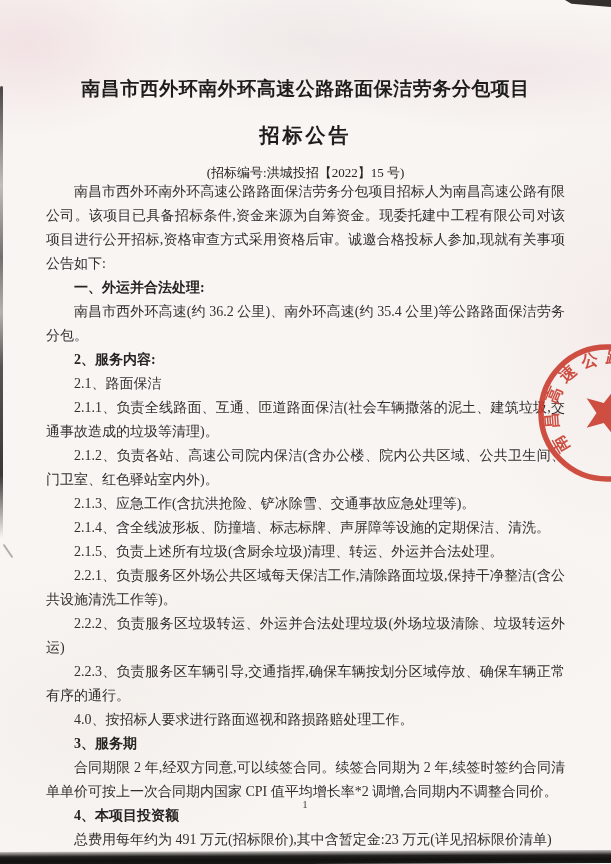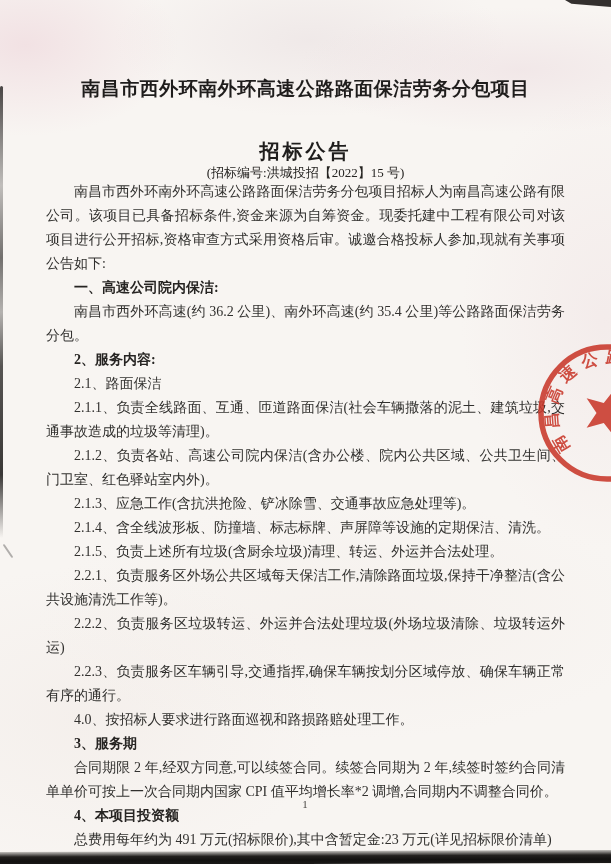--- a/index.html
+++ b/index.html
@@ -42,21 +42,21 @@
     position:absolute;left:0px;top:550px;width:16px;height:2px;
     background:rgba(90,88,86,0.45);transform:rotate(56deg);border-radius:2px;
   }
   
   .title1{
     position:absolute;top:76px;left:0;width:100%;text-align:center;
     font-family:"Liberation Sans","DejaVu Sans",sans-serif;
     font-weight:bold;font-size:19px;letter-spacing:0.5px;color:#1f1d1c;
   }
   .title2{
-    position:absolute;top:138px;left:0;width:100%;text-align:center;
+    position:absolute;top:122px;left:0;width:100%;text-align:center;
     font-family:"Liberation Sans","DejaVu Sans",sans-serif;
     font-weight:bold;font-size:20px;letter-spacing:3px;color:#1f1d1c;
   }
   .ref{
     position:absolute;top:164px;left:0;width:100%;text-align:center;
     font-weight:normal;font-size:13px;color:#262422;
   }
   .doc-body{
     position:absolute;top:180px;left:46px;width:519px;
     font-size:14px;line-height:24px;text-align:justify;
@@ -75,21 +75,21 @@
 <body>
 
 <div class="page">
 
   <div class="title1">南昌市西外环南外环高速公路路面保洁劳务分包项目</div>
   <div class="title2">招标公告</div>
   <div class="ref">(招标编号:洪城投招【2022】15 号)</div>
 
   <div class="doc-body">
       <p class="">南昌市西外环南外环高速公路路面保洁劳务分包项目招标人为南昌高速公路有限公司。该项目已具备招标条件,资金来源为自筹资金。现委托建中工程有限公司对该项目进行公开招标,资格审查方式采用资格后审。诚邀合格投标人参加,现就有关事项公告如下:</p>
-      <p class="bold">一、高速公司院内保洁:</p>
+      <p class="bold">一、外运并合法处理:</p>
       <p class="">南昌市西外环高速(约 36.2 公里)、南外环高速(约 35.4 公里)等公路路面保洁劳务分包。</p>
       <p class="bold">2、服务内容:</p>
       <p class="">2.1、路面保洁</p>
       <p class="">2.1.1、负责全线路面、互通、匝道路面保洁(社会车辆撒落的泥土、建筑垃圾,交通事故造成的垃圾等清理)。</p>
       <p class="">2.1.2、负责各站、高速公司院内保洁(含办公楼、院内公共区域、公共卫生间、门卫室、红色驿站室内外)。</p>
       <p class="">2.1.3、应急工作(含抗洪抢险、铲冰除雪、交通事故应急处理等)。</p>
       <p class="">2.1.4、含全线波形板、防撞墙、标志标牌、声屏障等设施的定期保洁、清洗。</p>
       <p class="">2.1.5、负责上述所有垃圾(含厨余垃圾)清理、转运、外运并合法处理。</p>
       <p class="">2.2.1、负责服务区外场公共区域每天保洁工作,清除路面垃圾,保持干净整洁(含公共设施清洗工作等)。</p>
       <p class="">2.2.2、负责服务区垃圾转运、外运并合法处理垃圾(外场垃圾清除、垃圾转运外运)</p>

